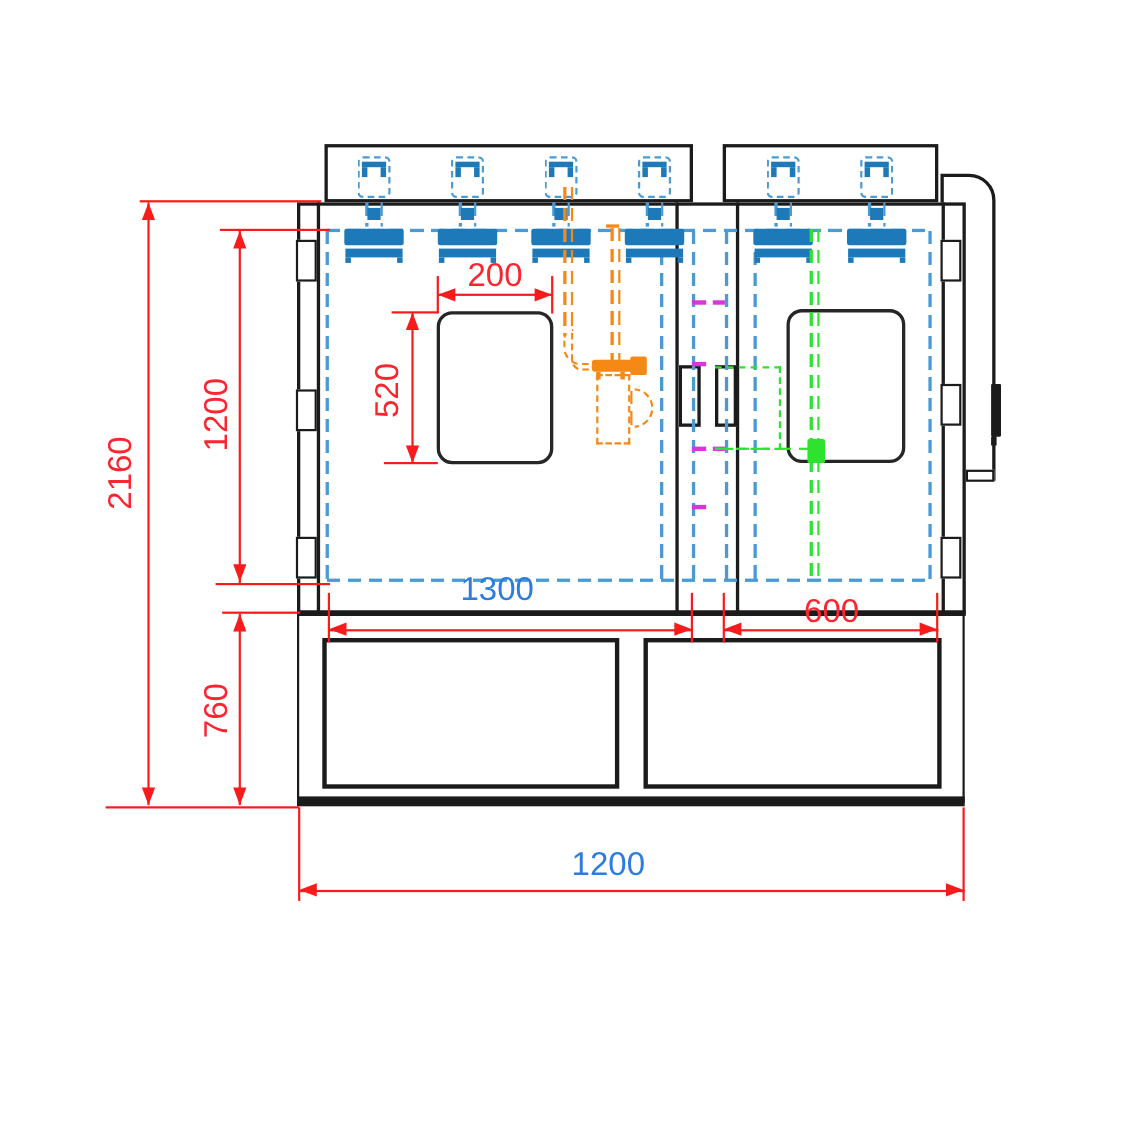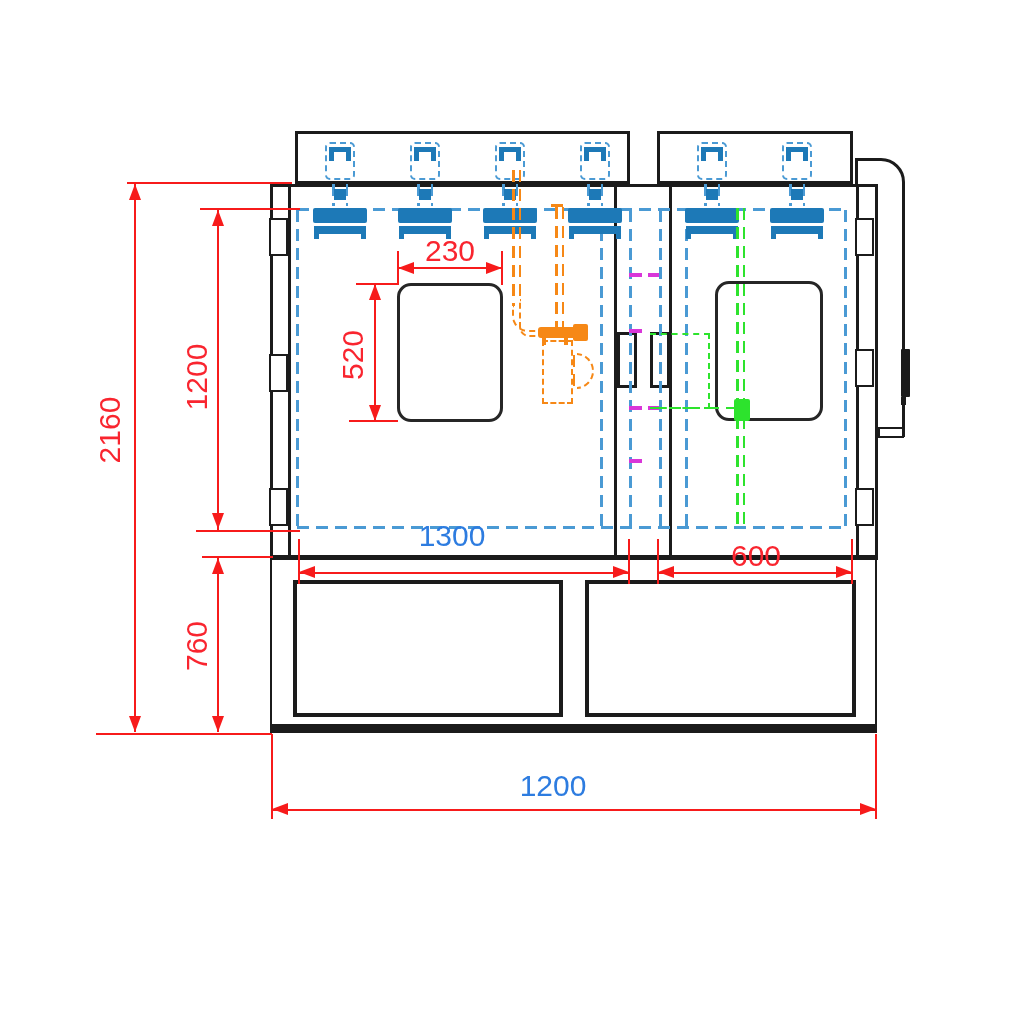--- a/index.html
+++ b/index.html
@@ -181,21 +181,21 @@
   <div class="redln" style="left:217px;top:558px;width:2px;height:174px;z-index:6;"></div>
   <div class="ar ar-up" style="left:212px;top:558px;z-index:6;"></div>
   <div class="ar ar-dn" style="left:212px;top:716px;z-index:6;"></div>
   <div class="dimtext red rot" style="left:137px;top:631px;z-index:7;">760</div>
 
   <div class="redln" style="left:397px;top:251px;width:2px;height:34px;z-index:6;"></div>
   <div class="redln" style="left:501px;top:251px;width:2px;height:34px;z-index:6;"></div>
   <div class="redln" style="left:398px;top:267px;width:104px;height:2px;z-index:6;"></div>
   <div class="ar ar-lf" style="left:398px;top:262px;z-index:6;"></div>
   <div class="ar ar-rt" style="left:486px;top:262px;z-index:6;"></div>
-  <div class="dimtext red" style="left:390px;top:236px;z-index:7;">230</div>
+  <div class="dimtext red" style="left:390px;top:236px;z-index:7;">200</div>
 
   <div class="redln" style="left:356px;top:283px;width:42px;height:2px;z-index:6;"></div>
   <div class="redln" style="left:349px;top:420px;width:49px;height:2px;z-index:6;"></div>
   <div class="redln" style="left:374px;top:284px;width:2px;height:137px;z-index:6;"></div>
   <div class="ar ar-up" style="left:369px;top:284px;z-index:6;"></div>
   <div class="ar ar-dn" style="left:369px;top:405px;z-index:6;"></div>
   <div class="dimtext red rot" style="left:293px;top:340px;z-index:7;">520</div>
 
   <div class="redln" style="left:298px;top:539px;width:2px;height:45px;z-index:6;"></div>
   <div class="redln" style="left:628px;top:539px;width:2px;height:45px;z-index:6;"></div>

